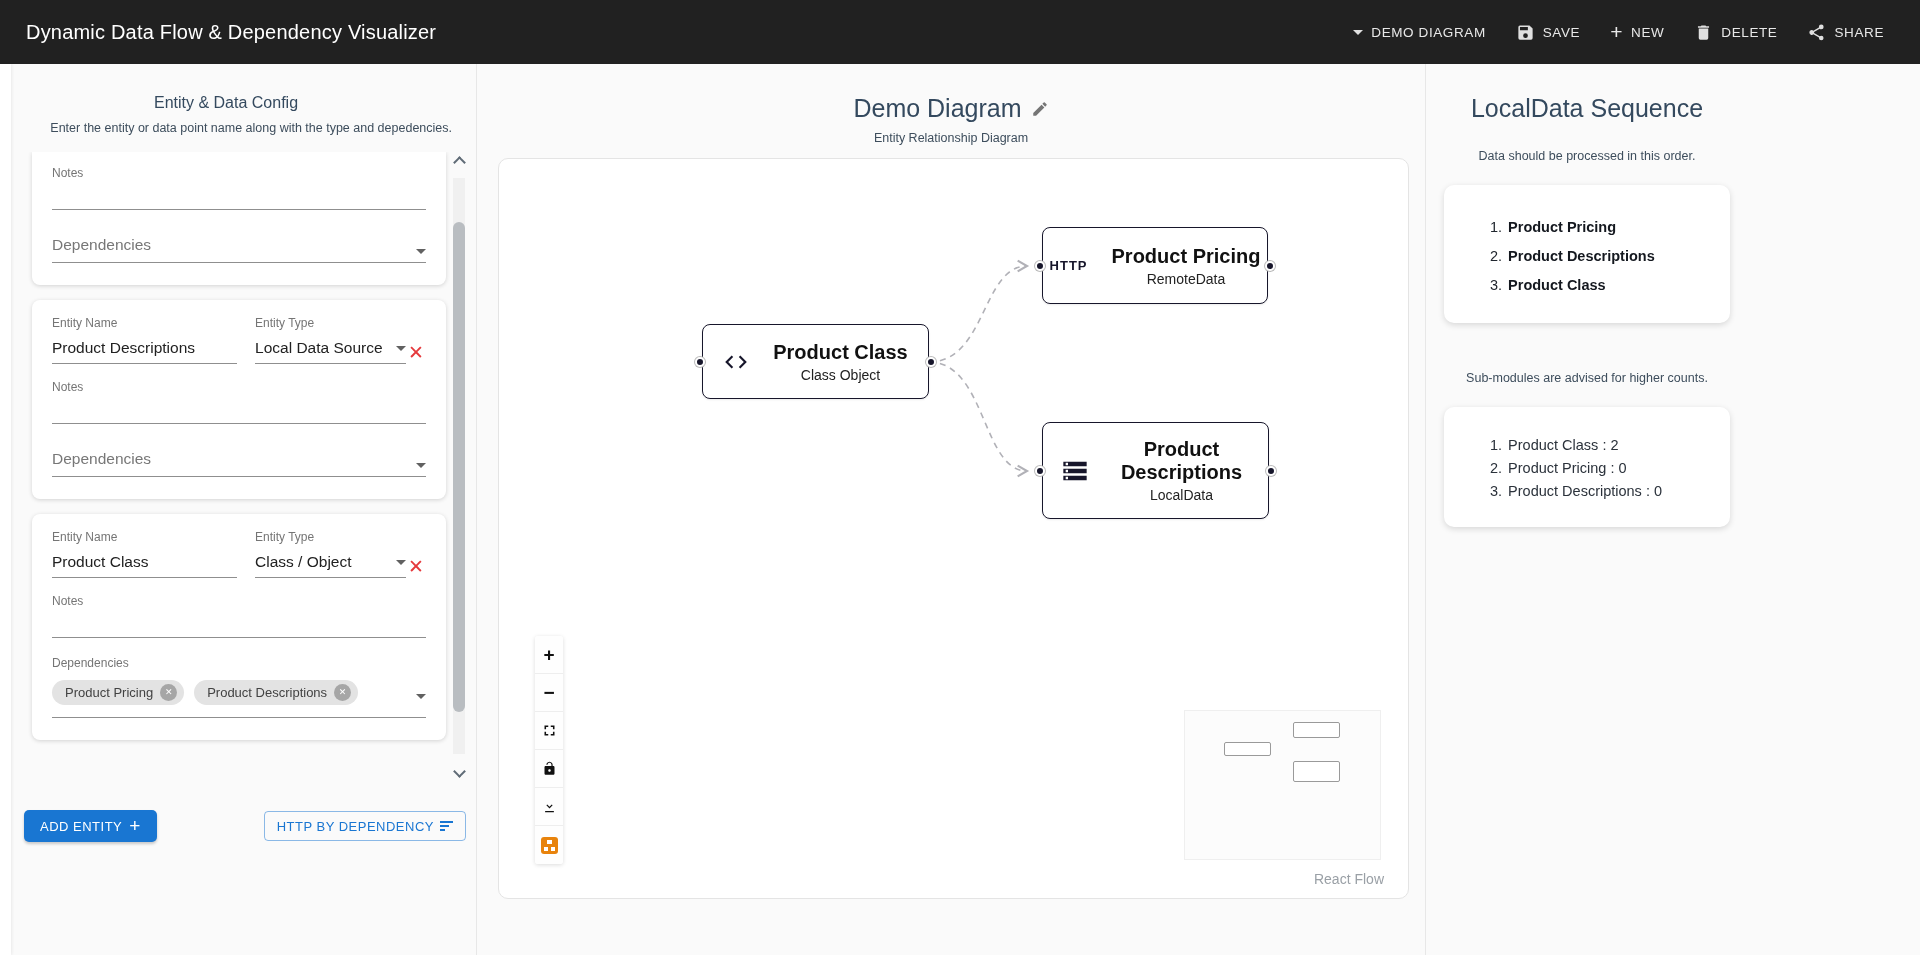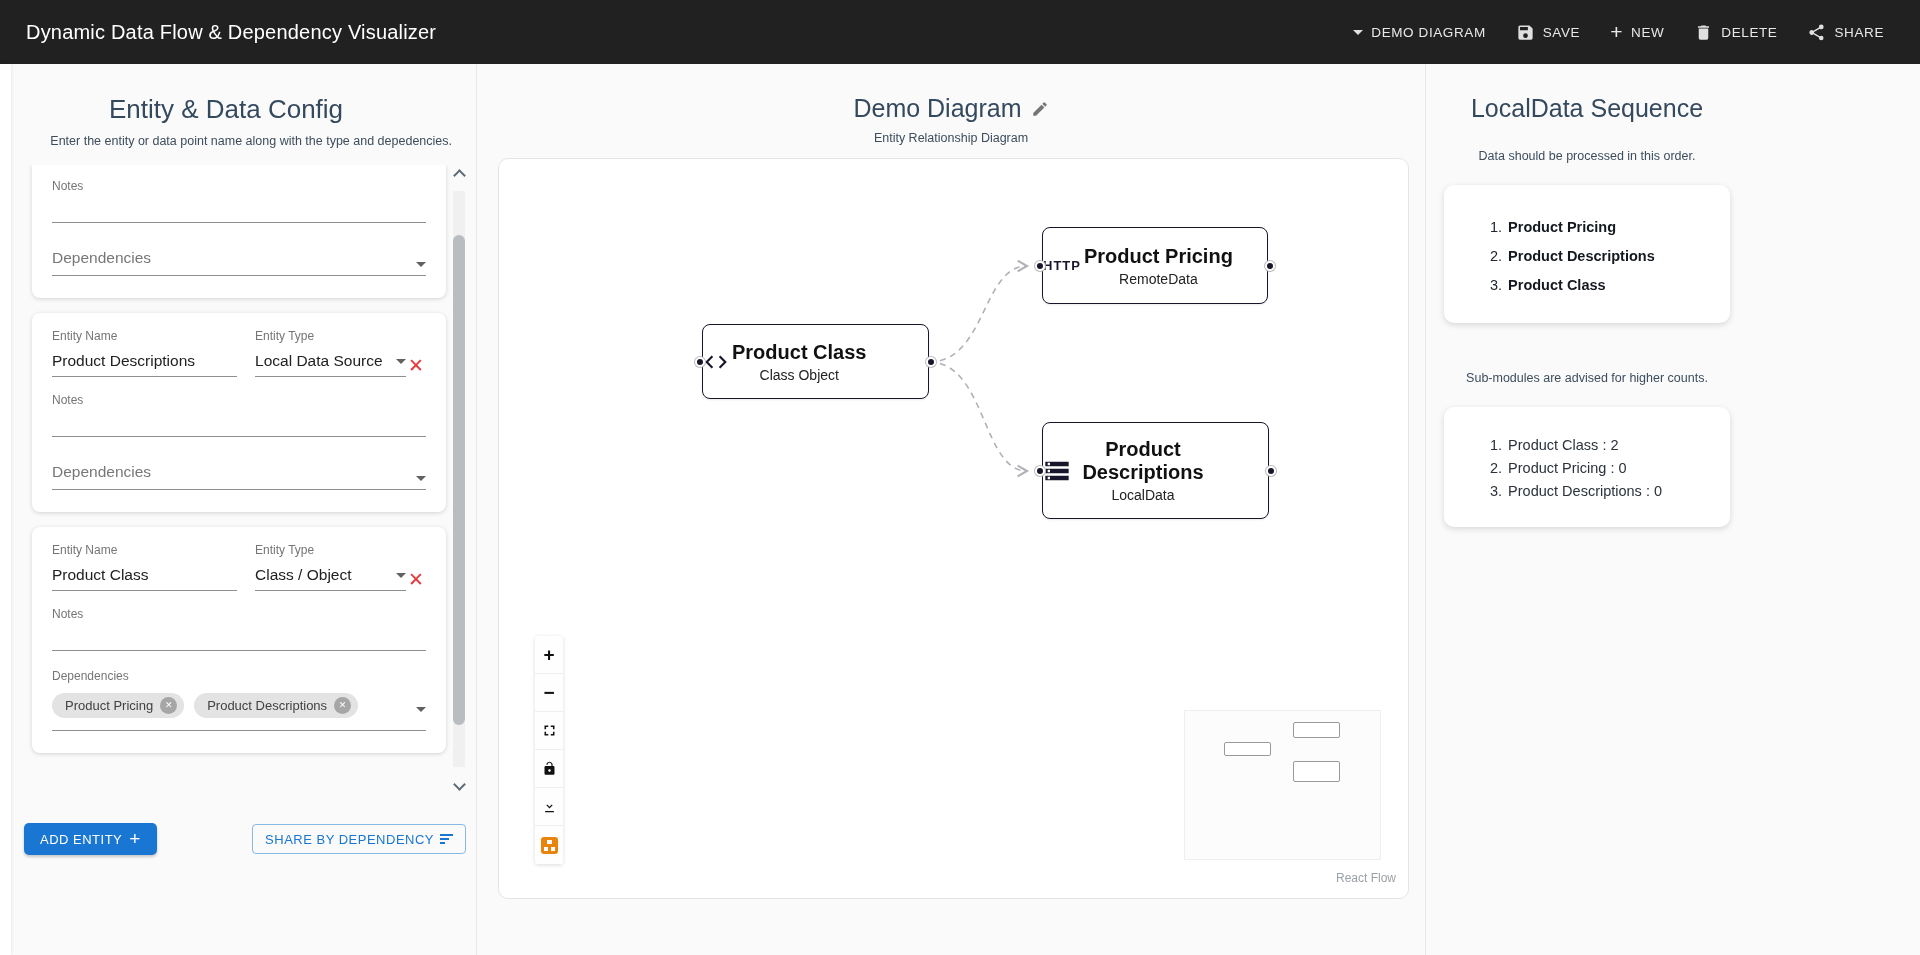--- a/index.html
+++ b/index.html
@@ -18,21 +18,21 @@
   .caret-down { width:0; height:0; border-left:5px solid transparent;
     border-right:5px solid transparent; border-top:5px solid #e0e0e0; display:inline-block; }
   .tb-plus { font-size:21px; font-weight:400; line-height:14px; }
 
   .main { display:flex; height:891px; position:relative; }
   .left-gutter { position:absolute; left:0; top:0; width:11px; height:100%;
     background:#fff; box-shadow:1px 0 3px rgba(0,0,0,.07); }
 
   
   .left-panel { width:476px; position:relative; padding-top:30px; }
-  .panel-title { font-size:26px; font-weight:400; color:#34495e; text-align:center; }
+  .panel-title { font-size:16px; font-weight:400; color:#34495e; text-align:center; }
   .panel-sub { font-size:12.5px; color:#3d4d5c; text-align:right; margin-top:9px; }
   .left-panel .panel-title, .left-panel .panel-sub { width:452px; }
 
   .scroll-wrap { position:relative; margin-top:17px; height:628px; }
   .cards-viewport { position:absolute; left:0; top:0; width:503px; height:628px; overflow:hidden; }
   .entity-card { background:#fff; border-radius:8px; box-shadow:0 1px 4px rgba(0,0,0,.16);
     margin:0 6px 15px 32px; width:414px; padding:16px 20px 22px 20px; position:relative; }
   .entity-card.clipped { border-top-left-radius:0; border-top-right-radius:0; padding-top:10px; }
   .fld-label { font-size:12px; color:#757575; }
   .fld-value { font-size:15.5px; color:#212121; margin-top:9px; padding-bottom:6px;
@@ -90,21 +90,21 @@
     padding-top:30px; }
   .diagram-title { font-size:25px; font-weight:400; color:#34495e; text-align:center;
     display:flex; align-items:center; justify-content:center; gap:9px; }
   .diagram-title svg { width:18px; height:18px; fill:#757575; cursor:pointer; }
   .diagram-sub { font-size:12.5px; color:#3d4d5c; text-align:center; margin-top:8px; }
   .canvas { position:relative; margin:13px 16px 0 21px; height:741px; background:#fff;
     border:1px solid #e4e4e4; border-radius:10px; overflow:hidden; }
   .edges { position:absolute; left:0; top:0; width:100%; height:100%; pointer-events:none; }
 
   .flow-node { position:absolute; background:#fff; border:1.5px solid #17162b; border-radius:8px;
-    display:flex; align-items:center; gap:3px; cursor:grab;
+    display:flex; align-items:center; justify-content:center; gap:24px; cursor:grab;
     box-shadow:0 1px 2px rgba(0,0,0,.08); }
   .flow-node .ntxt { text-align:center; }
   .flow-node .ntitle { font-size:20px; font-weight:700; color:#111; line-height:1.15; }
   .flow-node .nsub { font-size:14px; color:#222; margin-top:3px; }
   .node-icon svg { fill:#17162b; display:block; }
   .http-badge { font-size:13px; font-weight:700; color:#17162b; letter-spacing:1px; }
   .handle { position:absolute; width:10px; height:10px; background:#17162b; border-radius:50%;
     border:2px solid #fff; box-shadow:0 0 0 1px #bbb; cursor:crosshair; }
   .handle.left { left:-8px; top:50%; transform:translateY(-50%); }
   .handle.right { right:-8px; top:50%; transform:translateY(-50%); }
@@ -119,21 +119,21 @@
   .fc-glyph { font-size:19px; color:#111; font-weight:600; line-height:1; }
   .logo-tile { width:17px; height:17px; background:#e8830c; border-radius:3px; position:relative; }
   .logo-tile i { position:absolute; background:#fff; }
   .logo-tile i.a { width:5px; height:4px; left:6px; top:3px; }
   .logo-tile i.b { width:4px; height:4px; left:3px; top:10px; }
   .logo-tile i.c { width:4px; height:4px; left:10px; top:10px; }
 
   .minimap { position:absolute; left:686px; top:552px; width:195px; height:148px;
     background:#fcfcfc; box-shadow:0 0 0 1px #efefef; cursor:pointer; }
   .mini-node { position:absolute; background:#fff; border:1px solid #9a9a9a; border-radius:2px; }
-  .rf-attrib { position:absolute; right:12px; top:712px; font-size:12px; color:#9aa0a6; }
+  .rf-attrib { position:absolute; right:24px; top:712px; font-size:14px; color:#9aa0a6; }
 
   
   .right-panel { width:494px; padding-top:30px; }
   .rp-inner { width:322px; }
   .rp-title { font-size:25px; font-weight:400; color:#34495e; text-align:center; }
   .rp-sub { font-size:12.5px; color:#3d4d5c; text-align:center; margin-top:26px; }
   .rp-card { background:#fff; border-radius:10px; box-shadow:0 2px 6px rgba(0,0,0,.14);
     margin:22px 18px 0 18px; padding:34px 20px 30px 46px; }
   .seq-item { display:flex; gap:6px; font-size:14.5px; color:#20262e; margin-bottom:13px; }
   .seq-item:last-child { margin-bottom:0; }
@@ -267,21 +267,21 @@
         <span class="scroll-arrow down"></span>
       </div>
     </div>
 
     <div class="panel-actions">
       <button class="btn-contained">
         <span>ADD ENTITY</span>
         <span class="plus">+</span>
       </button>
       <button class="btn-outlined">
-        <span>SHARE BY DEPENDENCY</span>
+        <span>HTTP BY DEPENDENCY</span>
         <span class="sort-icon">
             <i></i>
             <i></i>
             <i></i>
           </span>
       </button>
     </div>
   </aside>
 
   <section class="center-panel">

